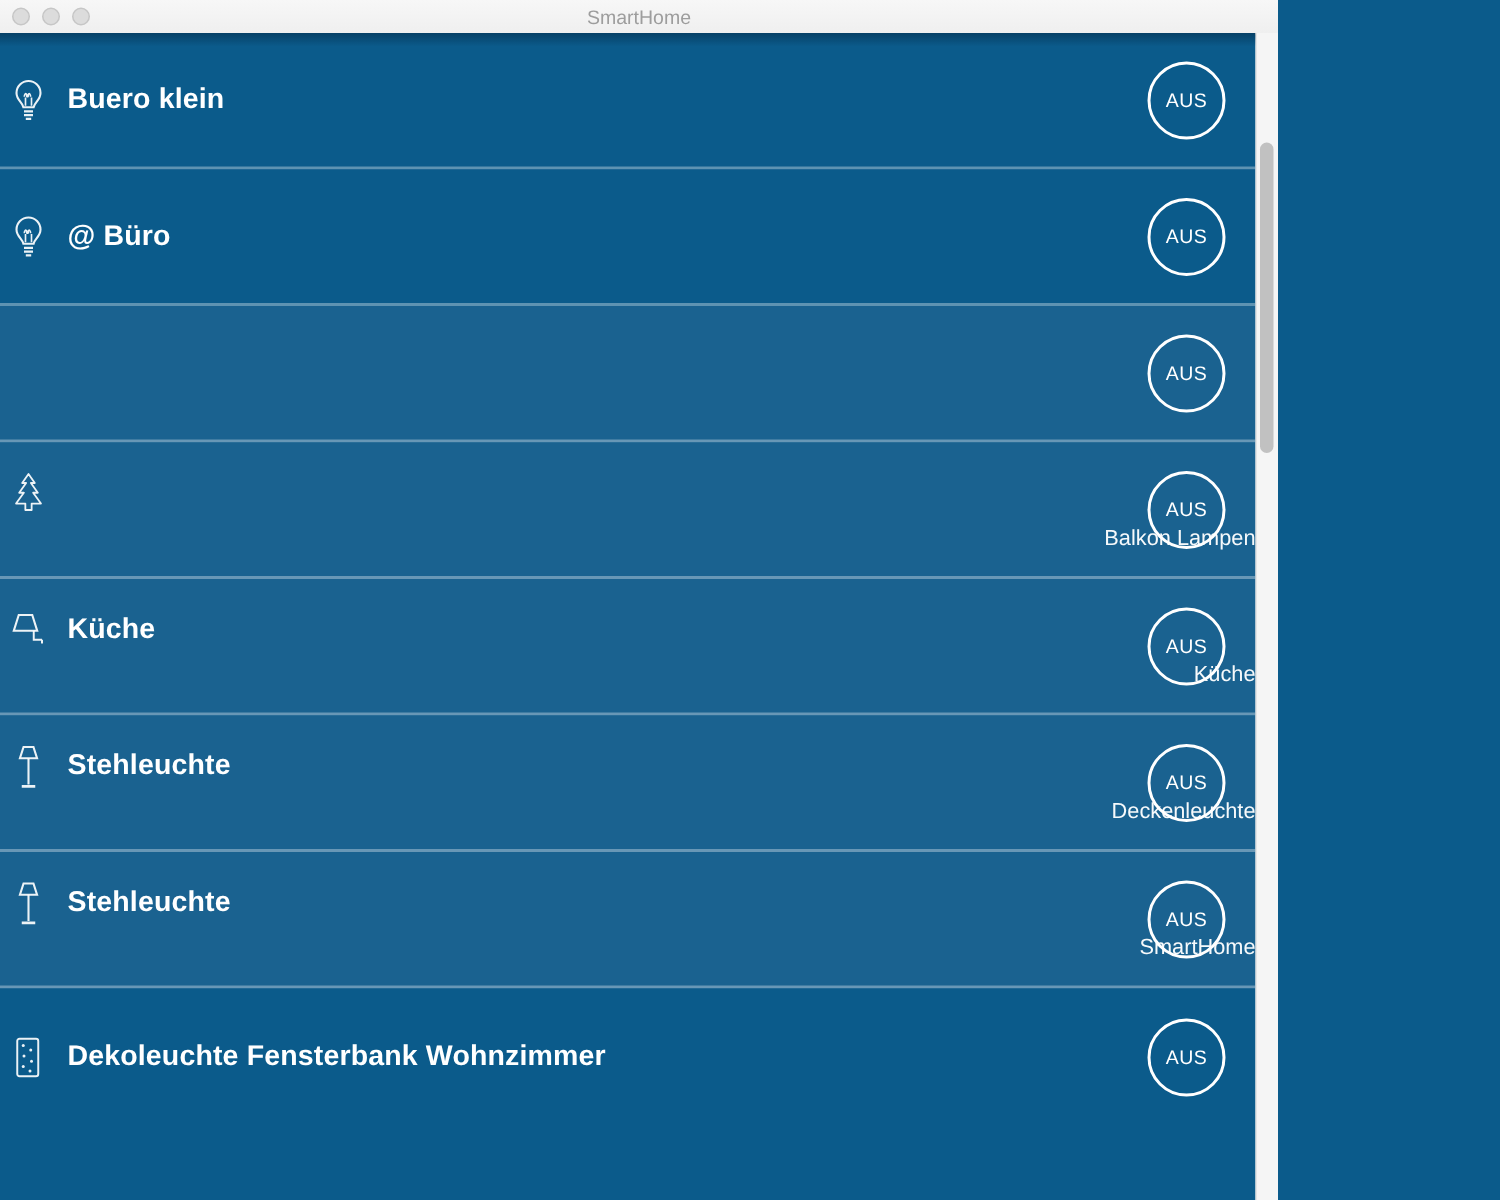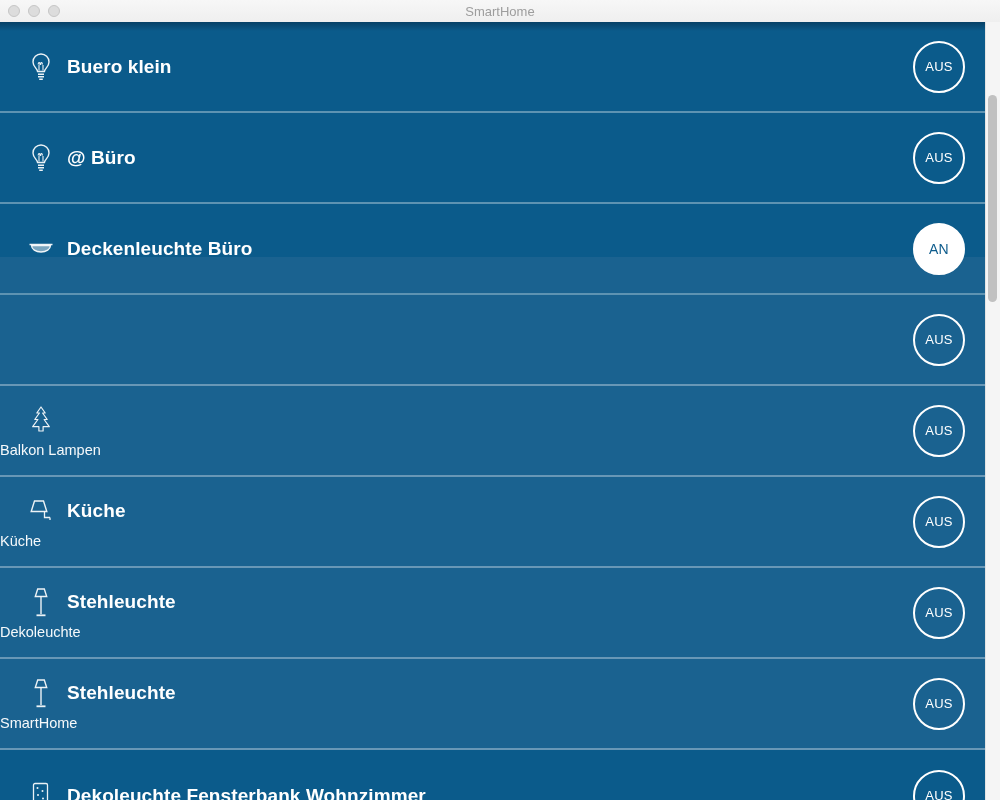--- a/index.html
+++ b/index.html
@@ -1,17 +1,17 @@
 <!DOCTYPE html>
 <html style="--row-dark: #0B5B8B; --row-light: #1A6290; --toggle-on-text: #0E5C8C;"><head>
 <meta charset="utf-8">
 <style>
   html,body{margin:0;padding:0;width:1000px;height:800px;overflow:hidden;
     font-family:"Liberation Sans","DejaVu Sans",sans-serif;background:#0B5B8B;}
-  .window{position:relative;width:1000px;height:800px;}
+  .window{position:relative;width:852px;height:800px;}
 
   
   .titlebar{position:absolute;top:0;left:0;right:0;height:22px;
     background:linear-gradient(#f7f7f7,#efefef);border-bottom:1px solid #cfcfcf;
     display:flex;align-items:center;}
   .traffic{display:flex;gap:8px;margin-left:8px;}
   .tl{width:12px;height:12px;border-radius:50%;background:#dcdcdc;border:1px solid #c6c6c6;box-sizing:border-box;}
   .title{position:absolute;left:0;right:0;text-align:center;color:#9d9d9d;font-size:13px;}
 
   
@@ -20,26 +20,26 @@
     background:linear-gradient(rgba(0,28,52,.42),rgba(0,28,52,0));}
 
   .row{position:relative;height:91px;box-sizing:border-box;
     border-bottom:2px solid rgba(255,255,255,.34);
     display:flex;flex-direction:column;justify-content:center;color:#fff;}
   .row:last-child{border-bottom:none;}
   .shade-dark{background:var(--row-dark);}
   .shade-light{background:var(--row-light);}
   .shade-split{background:linear-gradient(180deg,var(--row-dark) 0,var(--row-dark) 60%,var(--row-light) 60%,var(--row-light) 100%);}
 
-  .line1{display:flex;align-items:center;padding-left:28px;}
+  .line1{display:flex;align-items:center;padding-left:6px;}
   .icon{width:26px;height:32px;display:flex;align-items:center;justify-content:center;
     color:rgba(255,255,255,.92);flex:0 0 26px;}
   .icon svg{display:block;}
   .name{margin-left:13px;font-size:19px;font-weight:700;letter-spacing:.1px;}
-  .subtitle{margin-top:6px;font-size:14.5px;font-weight:400;color:rgba(255,255,255,.96);}
+  .subtitle{margin-top:6px;font-size:14.5px;font-weight:400;color:rgba(255,255,255,.96);text-align:right;}
 
   .toggle{position:absolute;right:20px;top:50%;transform:translateY(-50%);
     width:52px;height:52px;border-radius:50%;box-sizing:border-box;
     border:2.5px solid #fff;background:transparent;color:#fff;
     font-family:inherit;font-size:13px;font-weight:400;letter-spacing:.3px;
     display:flex;align-items:center;justify-content:center;padding:0;cursor:pointer;}
   .toggle.on{background:#fff;color:var(--toggle-on-text);font-size:14px;}
 
   
   .scrollbar{position:absolute;top:22px;right:0;bottom:0;width:15px;
@@ -85,33 +85,20 @@
               <path d="M10 14v5.5M14 14v5.5" stroke-width="1.1"></path>
               <path d="M9 23.2h6M9 25.7h6M10.2 28.2h3.6" stroke-width="1.5"></path>
             </svg>
           </span>
       <span class="name">@ Büro</span>
     </div>
 
     <button class="toggle">AUS</button>
   </div>
 
-  <div class="row shade-split">
-    <div class="line1">
-      <span class="icon">
-            <svg width="26" height="18" viewBox="0 0 26 18" fill="none" stroke="currentColor" stroke-width="1.5">
-              <path d="M1.5 4.5h23"></path>
-              <path d="M3.5 5.5a9.5 6.5 0 0 0 19 0z" fill="rgba(255,255,255,.45)" stroke-width="1.3"></path>
-            </svg>
-          </span>
-      <span class="name">Deckenleuchte Büro</span>
-    </div>
-
-    <button class="toggle on">AN</button>
-  </div>
 
   <div class="row shade-light">
 
     <button class="toggle">AUS</button>
   </div>
 
   <div class="row shade-light">
     <div class="line1">
       <span class="icon">
             <svg width="26" height="30" viewBox="0 0 26 30" fill="none" stroke="currentColor" stroke-width="1.2" stroke-linejoin="round">
@@ -141,21 +128,21 @@
     <div class="line1">
       <span class="icon">
             <svg width="24" height="32" viewBox="0 0 24 32" fill="none" stroke="currentColor" stroke-width="1.4">
               <path d="M8.7 3h6.6l2.4 7.5H6.3z"></path>
               <path d="M12 10.5V28"></path>
               <path d="M7.5 29.3h9" stroke-width="1.8"></path>
             </svg>
           </span>
       <span class="name">Stehleuchte</span>
     </div>
-    <div class="subtitle">Dekoleuchte</div>
+    <div class="subtitle">Deckenleuchte</div>
     <button class="toggle">AUS</button>
   </div>
 
   <div class="row shade-light">
     <div class="line1">
       <span class="icon">
             <svg width="24" height="32" viewBox="0 0 24 32" fill="none" stroke="currentColor" stroke-width="1.4">
               <path d="M8.7 3h6.6l2.4 7.5H6.3z"></path>
               <path d="M12 10.5V28"></path>
               <path d="M7.5 29.3h9" stroke-width="1.8"></path>

